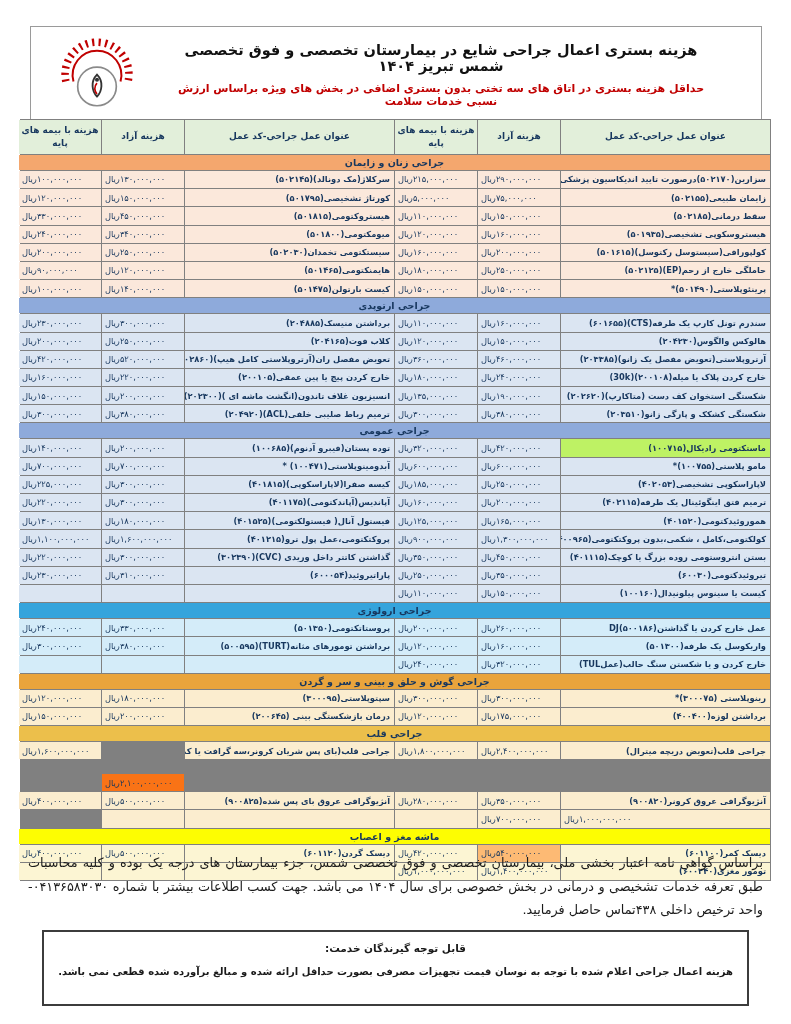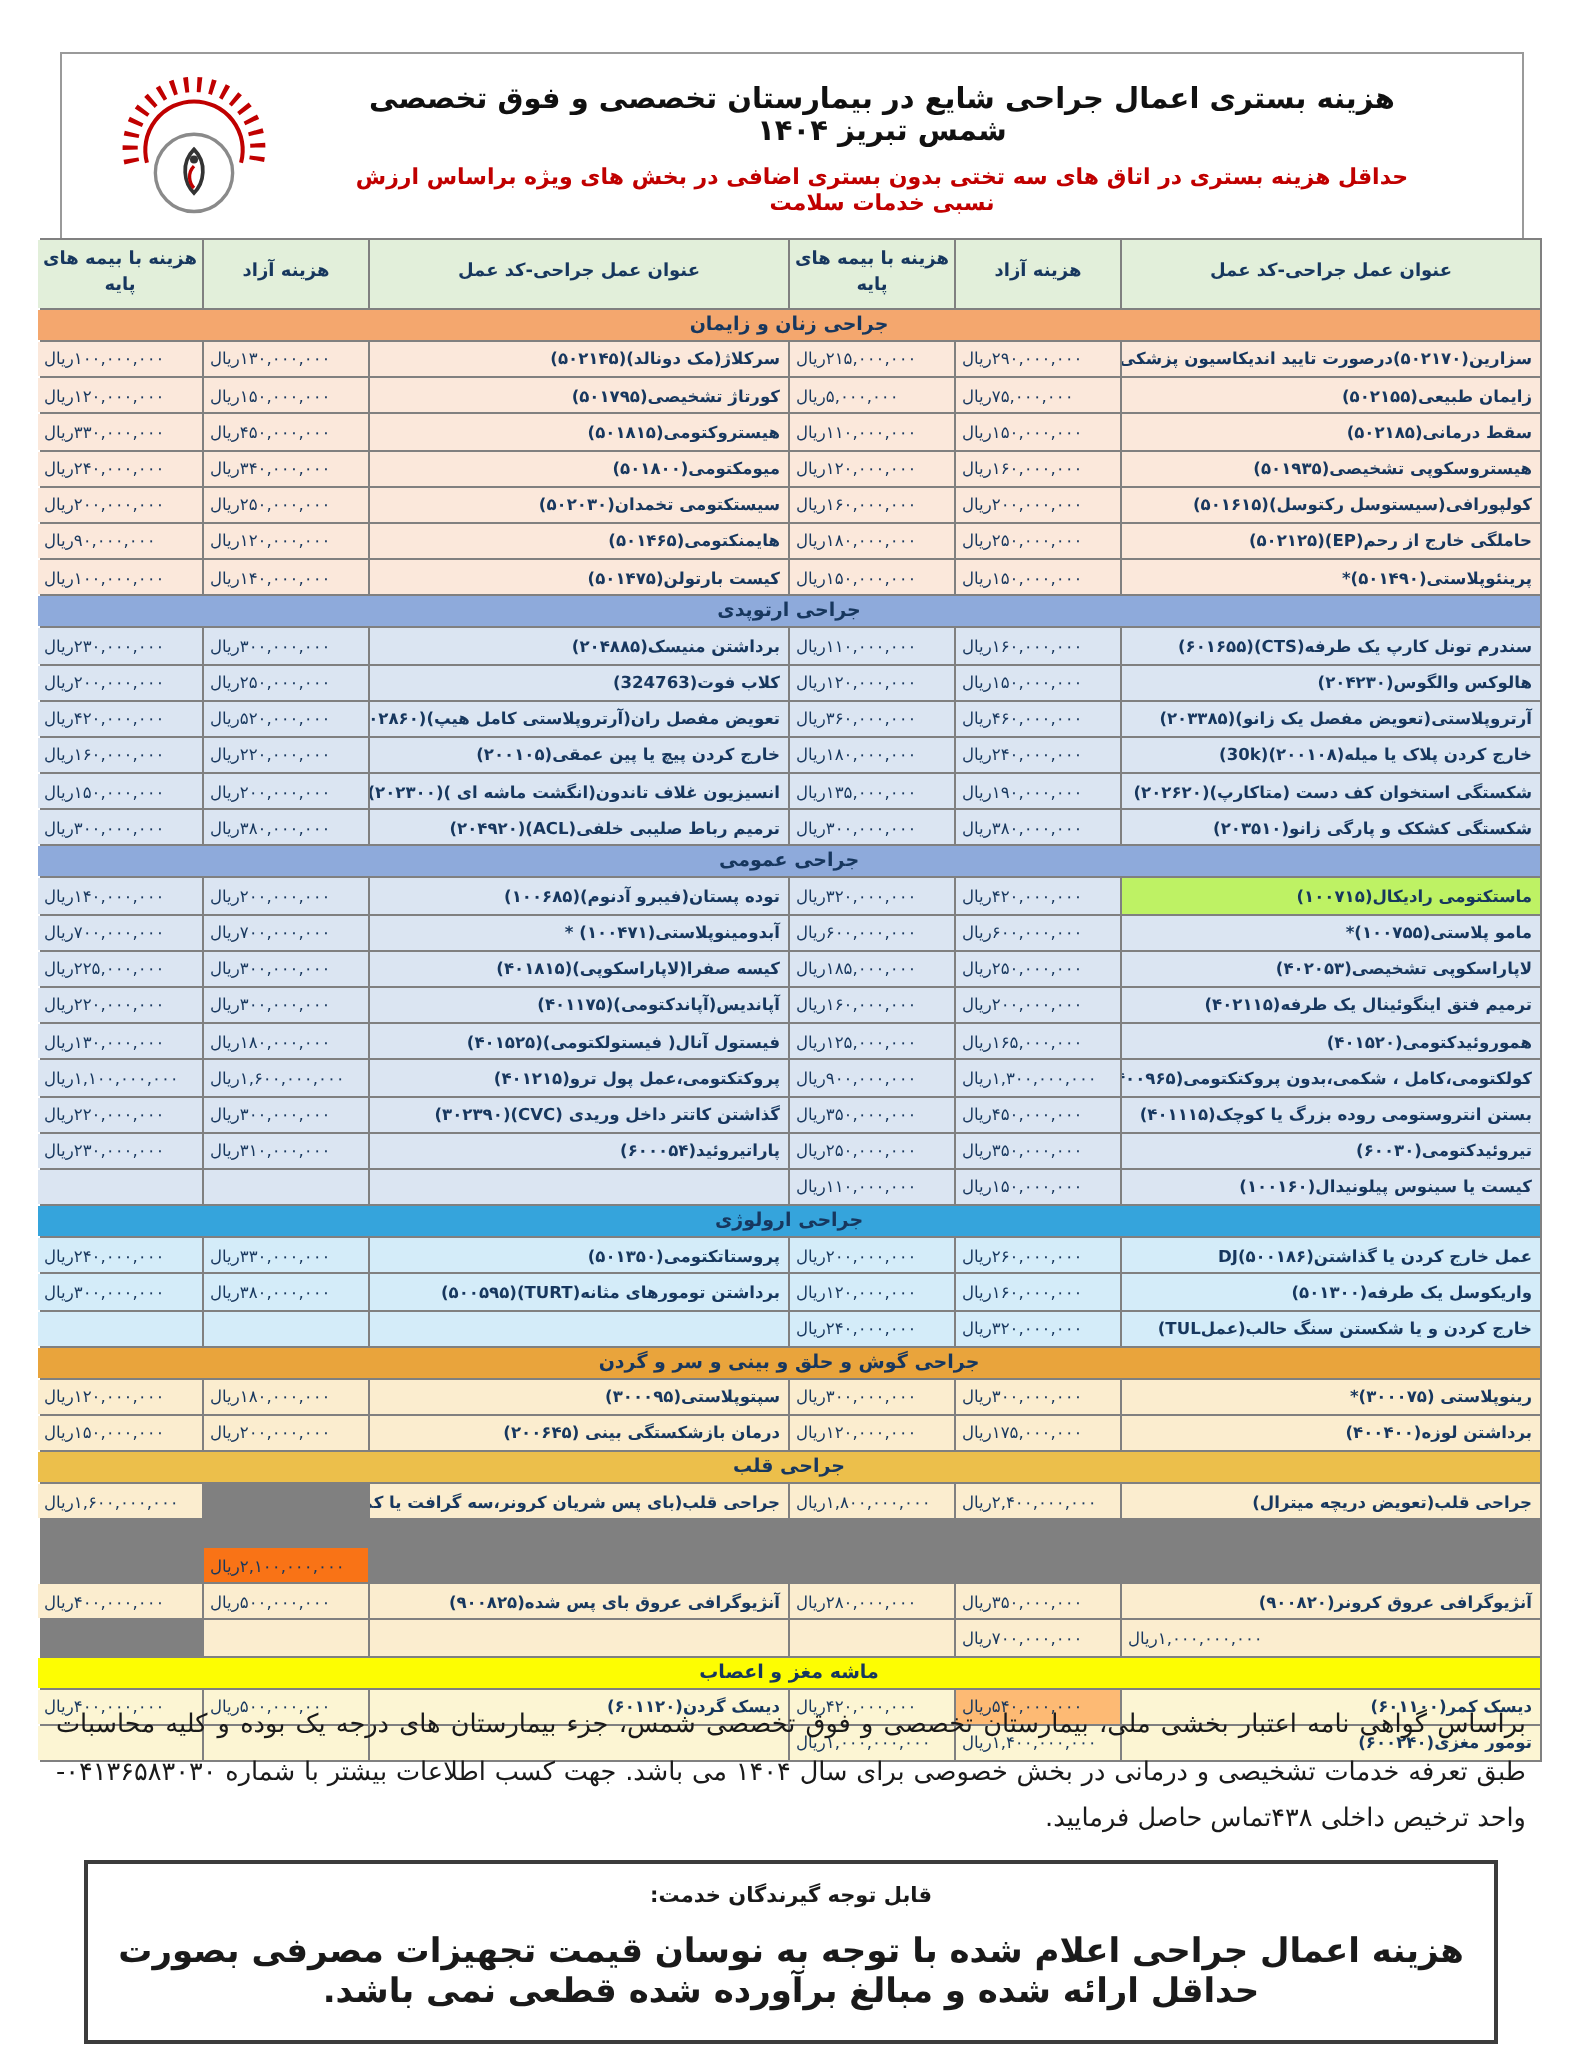--- a/index.html
+++ b/index.html
@@ -56,30 +56,30 @@
   }
   .td.proc { justify-content:flex-start; padding-right:4px; font-weight:bold; }
   .td.price { direction:rtl; justify-content:flex-end; padding-left:3px; padding-right:2px; }
 
   
   .footer-note {
     position:absolute; top:851px; right:28px; left:28px;
     font-size:12.8px; color:#1a1a1a; text-align:justify; line-height:1.85;
   }
   .notice-box {
-    position:absolute; top:930px; left:42px; width:707px; height:92px;
+    position:absolute; top:930px; left:42px; width:707px; height:76px;
     border:2px solid #3c3c3c; background:#ffffff;
   }
   .notice-title {
     margin-top:10px; text-align:center;
     font-size:10.5px; font-weight:bold; color:#1a1a1a;
   }
   .notice-body {
     margin-top:12px; text-align:center;
-    font-size:17px; font-weight:bold; color:#1a1a1a; padding:0 14px;
+    font-size:10px; font-weight:bold; color:#1a1a1a; padding:0 14px;
   }
 </style>
 </head>
 <body>
 
 <div class="page">
 
   <div class="header-box">
     <div class="logo-wrap">
       <svg viewBox="0 0 100 100" width="84" height="84">
@@ -149,21 +149,21 @@
       <div class="sec" style="background: rgb(142, 170, 219);">جراحی ارتوپدی</div>
       <div class="td proc" style="background: rgb(219, 229, 242);">سندرم تونل کارپ یک طرفه(CTS)(۶۰۱۶۵۵)</div>
       <div class="td price" style="background: rgb(219, 229, 242);">۱۶۰,۰۰۰,۰۰۰ریال</div>
       <div class="td price" style="background: rgb(219, 229, 242);">۱۱۰,۰۰۰,۰۰۰ریال</div>
       <div class="td proc" style="background: rgb(219, 229, 242);">برداشتن منیسک(۲۰۴۸۸۵)</div>
       <div class="td price" style="background: rgb(219, 229, 242);">۳۰۰,۰۰۰,۰۰۰ریال</div>
       <div class="td price" style="background: rgb(219, 229, 242);">۲۳۰,۰۰۰,۰۰۰ریال</div>
       <div class="td proc" style="background: rgb(219, 229, 242);">هالوکس والگوس(۲۰۴۲۳۰)</div>
       <div class="td price" style="background: rgb(219, 229, 242);">۱۵۰,۰۰۰,۰۰۰ریال</div>
       <div class="td price" style="background: rgb(219, 229, 242);">۱۲۰,۰۰۰,۰۰۰ریال</div>
-      <div class="td proc" style="background: rgb(219, 229, 242);">کلاب فوت(324763)</div>
+      <div class="td proc" style="background: rgb(219, 229, 242);">کلاب فوت(۲۰۴۱۶۵)</div>
       <div class="td price" style="background: rgb(219, 229, 242);">۲۵۰,۰۰۰,۰۰۰ریال</div>
       <div class="td price" style="background: rgb(219, 229, 242);">۲۰۰,۰۰۰,۰۰۰ریال</div>
       <div class="td proc" style="background: rgb(219, 229, 242);">آرتروپلاستی(تعویض مفصل یک زانو)(۲۰۳۳۸۵)</div>
       <div class="td price" style="background: rgb(219, 229, 242);">۴۶۰,۰۰۰,۰۰۰ریال</div>
       <div class="td price" style="background: rgb(219, 229, 242);">۳۶۰,۰۰۰,۰۰۰ریال</div>
       <div class="td proc" style="background: rgb(219, 229, 242);">تعویض مفصل ران(آرتروپلاستی کامل هیپ)(۲۰۲۸۶۰)</div>
       <div class="td price" style="background: rgb(219, 229, 242);">۵۲۰,۰۰۰,۰۰۰ریال</div>
       <div class="td price" style="background: rgb(219, 229, 242);">۴۲۰,۰۰۰,۰۰۰ریال</div>
       <div class="td proc" style="background: rgb(219, 229, 242);">خارج کردن پلاک یا میله(۲۰۰۱۰۸)(30k)</div>
       <div class="td price" style="background: rgb(219, 229, 242);">۲۴۰,۰۰۰,۰۰۰ریال</div>

